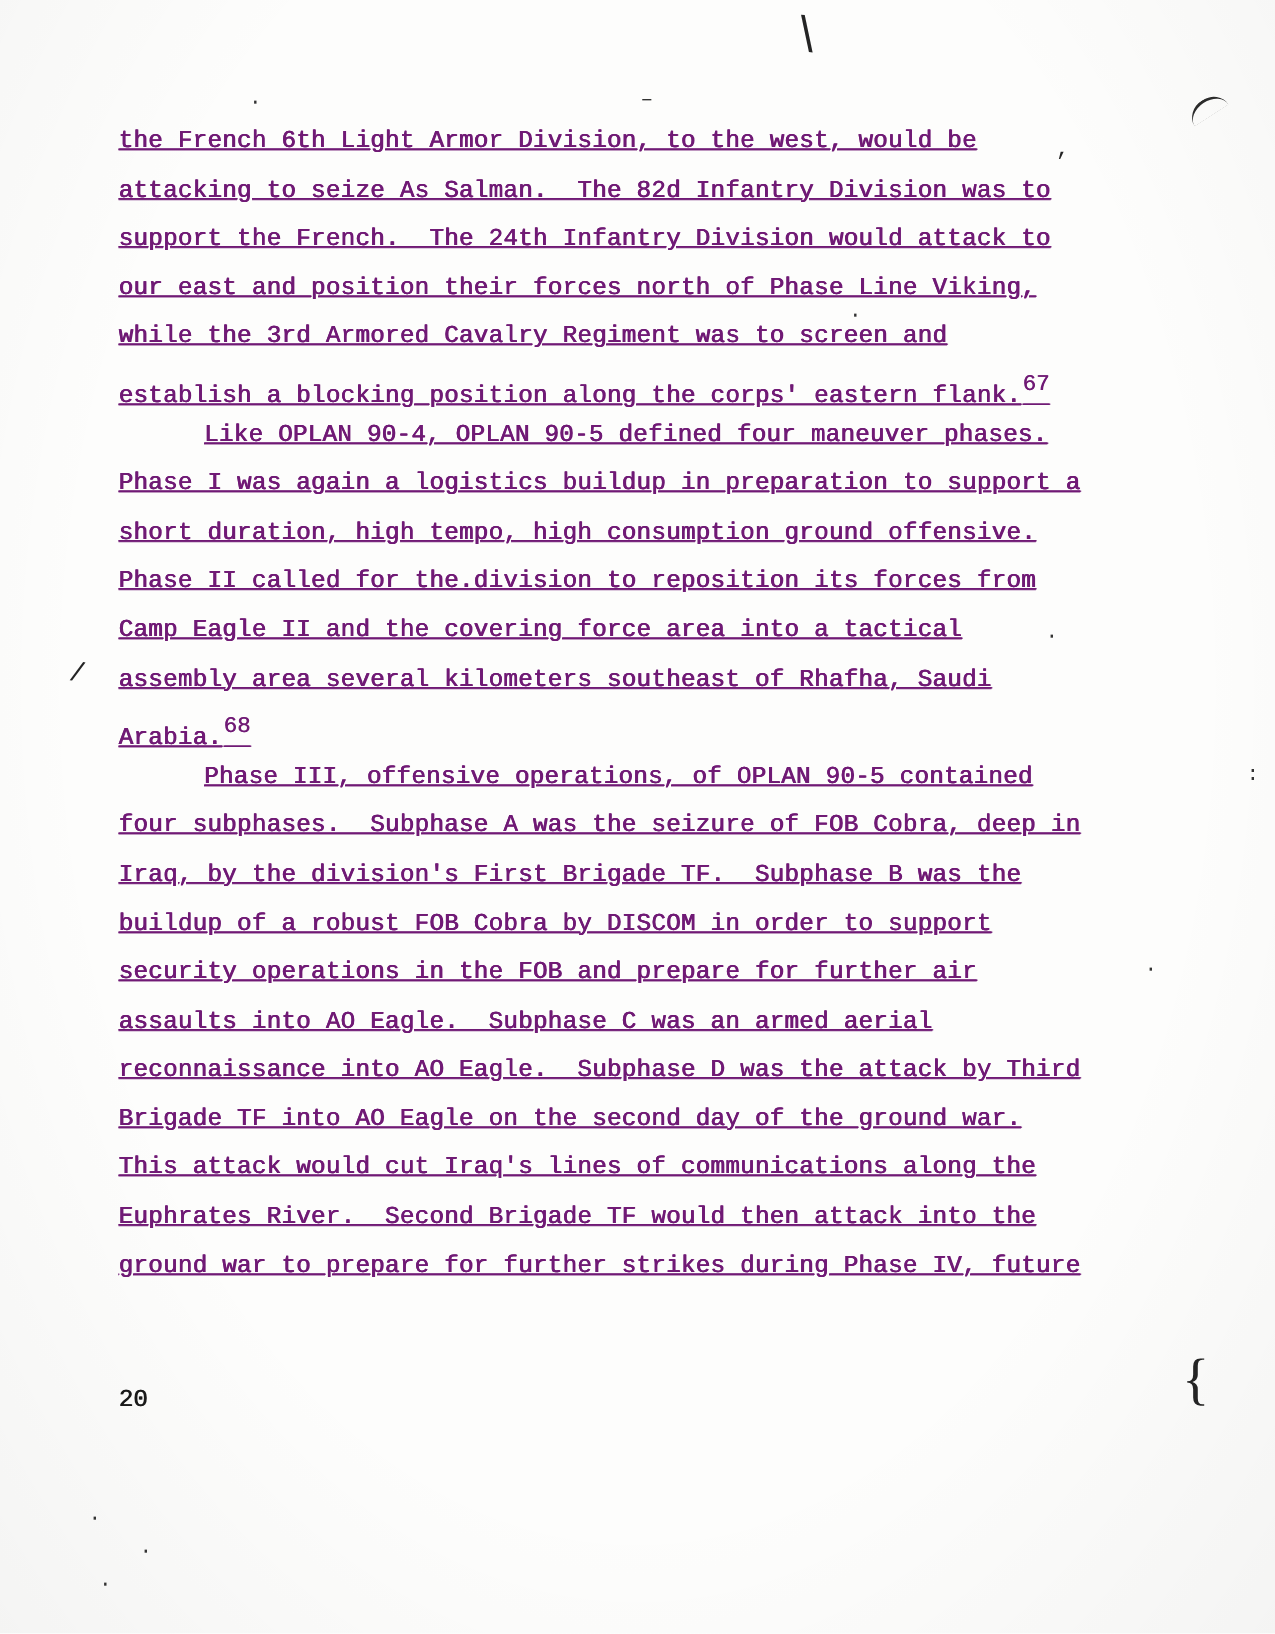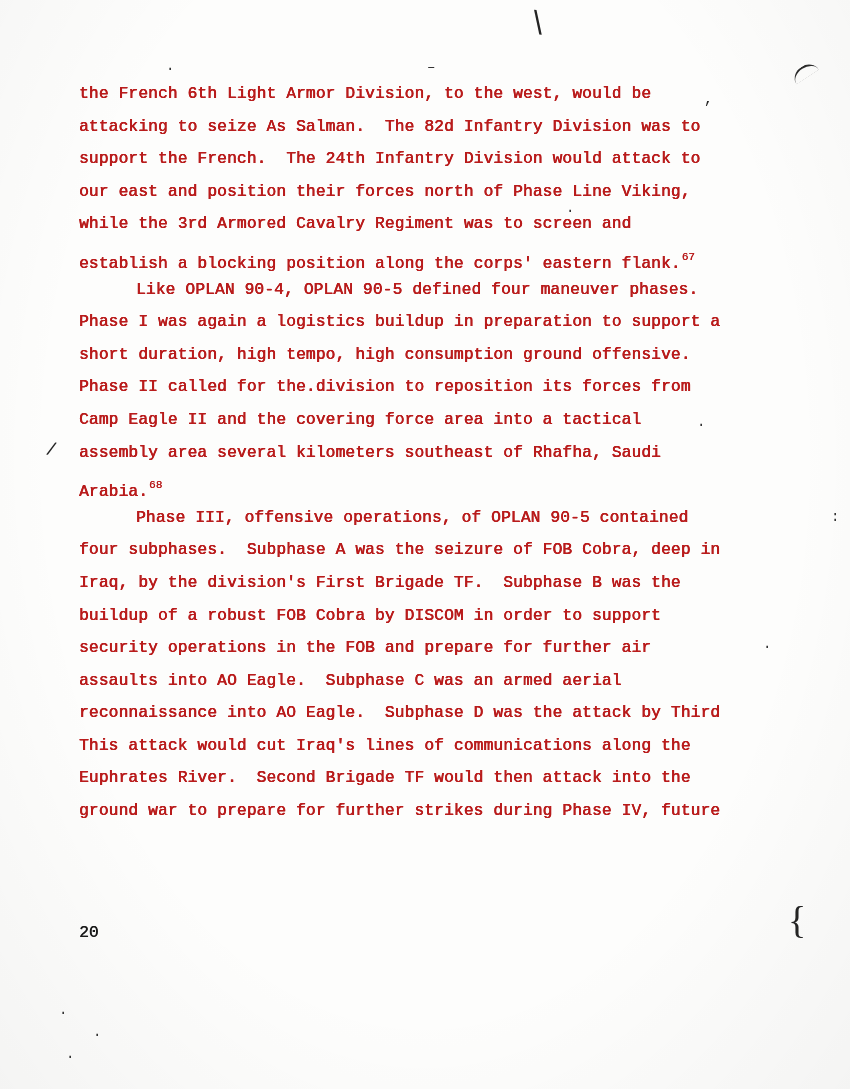--- a/index.html
+++ b/index.html
@@ -19,31 +19,32 @@
       radial-gradient(ellipse at 50% 42%, rgba(0,0,0,0) 62%, rgba(0,0,0,0.035) 100%),
       #fdfdfc;
   }
   .text-block {
     position: absolute;
     left: 79px;
     top: 78px;
     width: 660px;
     font-size: 16.2px;
     line-height: 32.6px;
-    color: #b91c1c;
+    color: #701a75;
     letter-spacing: 0.15px;
     text-shadow: 0.45px 0 0 currentColor, 0 0.3px 0 currentColor;
+    text-decoration: underline;
   }
   .line {
     white-space: pre;
     height: 32.6px;
   }
   .line.indent { padding-left: 57px; }
   sup.fn {
-    font-size: 11px;
+    font-size: 15px;
     vertical-align: 8px;
     letter-spacing: 0;
     margin-left: 1px;
     text-shadow: 0.3px 0 0 currentColor;
   }
   .page-number {
     position: absolute;
     left: 79px;
     top: 924px;
     width: 645px;
@@ -122,20 +123,21 @@
   <div class="line"><span>Camp Eagle II and the covering force area into a tactical</span></div>
   <div class="line"><span>assembly area several kilometers southeast of Rhafha, Saudi</span></div>
   <div class="line"><span>Arabia.</span><sup class="fn">68</sup></div>
   <div class="line indent"><span>Phase III, offensive operations, of OPLAN 90-5 contained</span></div>
   <div class="line"><span>four subphases.  Subphase A was the seizure of FOB Cobra, deep in</span></div>
   <div class="line"><span>Iraq, by the division's First Brigade TF.  Subphase B was the</span></div>
   <div class="line"><span>buildup of a robust FOB Cobra by DISCOM in order to support</span></div>
   <div class="line"><span>security operations in the FOB and prepare for further air</span></div>
   <div class="line"><span>assaults into AO Eagle.  Subphase C was an armed aerial</span></div>
   <div class="line"><span>reconnaissance into AO Eagle.  Subphase D was the attack by Third</span></div>
+  <div class="line"><span>Brigade TF into AO Eagle on the second day of the ground war.</span></div>
   <div class="line"><span>This attack would cut Iraq's lines of communications along the</span></div>
   <div class="line"><span>Euphrates River.  Second Brigade TF would then attack into the</span></div>
   <div class="line"><span>ground war to prepare for further strikes during Phase IV, future</span></div>
 </section>
 
 <div class="page-number">20</div>
 
 <span class="mark pen-stroke">\</span>
 <div class="mark arc-mark"></div>
 <span class="mark margin-slash">/</span>

